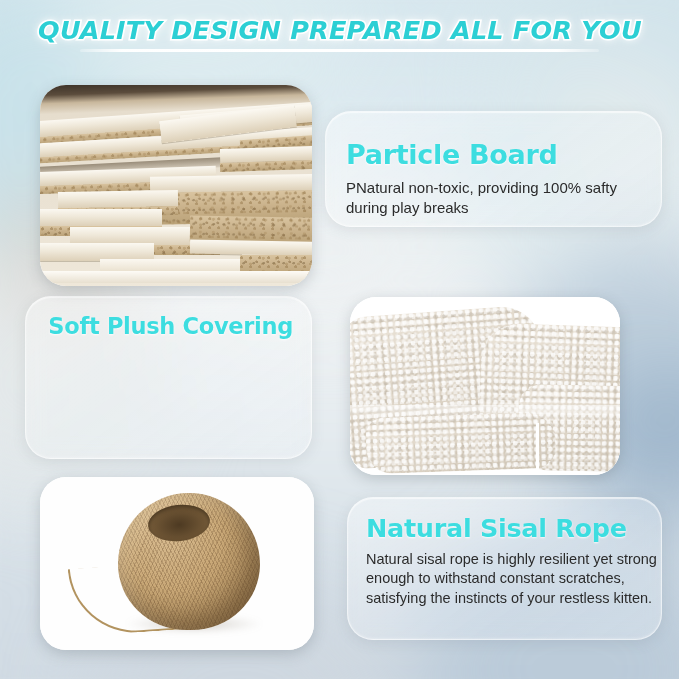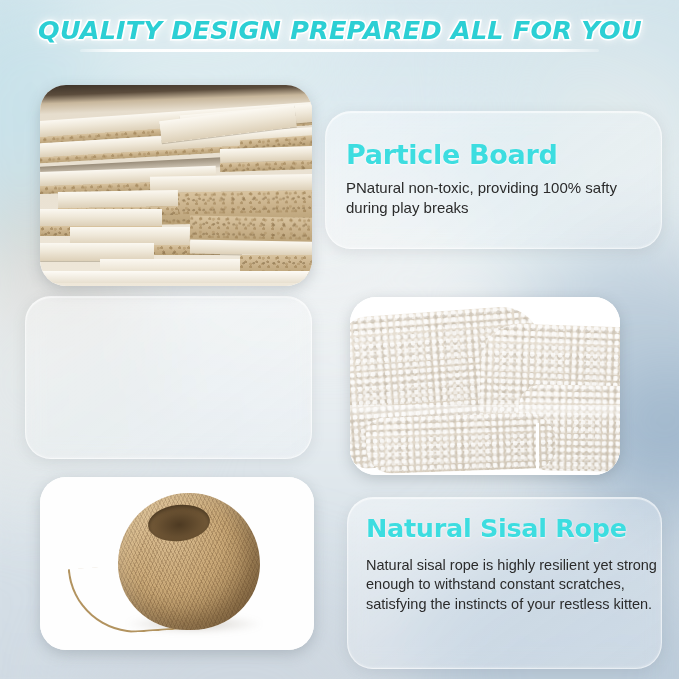--- a/index.html
+++ b/index.html
@@ -213,34 +213,34 @@
     letter-spacing: -0.3px;
     text-shadow: 0 1px 2px rgba(255,255,255,.85);
   }
   .feat-body {
     font-family: "Liberation Sans", sans-serif;
     color: #2b2b2b;
     line-height: 1.34;
   }
 
   
-  #panel-particle-board { left: 325px; top: 111px; width: 337px; height: 138px; }
+  #panel-particle-board { left: 325px; top: 111px; width: 337px; height: 116px; }
   #panel-particle-board .feat-title { font-size: 27px; margin: 27px 0 0 20px; }
   #panel-particle-board .feat-body  { font-size: 15px; margin: 8px 0 0 20px; }
 
   
   #panel-plush { left: 25px; top: 296px; width: 287px; height: 163px; }
   #panel-plush .text-wrap { margin: 16px 18px 0 0; text-align: right; }
   #panel-plush .feat-title { font-size: 22.5px; }
   #panel-plush .feat-body  { font-size: 15px; margin-top: 10px; }
 
   
-  #panel-sisal { left: 347px; top: 497px; width: 315px; height: 172px; }
+  #panel-sisal { left: 347px; top: 497px; width: 315px; height: 143px; }
   #panel-sisal .feat-title { font-size: 25.5px; margin: 15px 0 0 18px; }
-  #panel-sisal .feat-body  { font-size: 14.5px; margin: 13px 0 0 18px; line-height: 1.33; }
+  #panel-sisal .feat-body  { font-size: 14.5px; margin: 7px 0 0 18px; line-height: 1.33; }
 </style>
 </head>
 <body>
 
 <div id="bg">
   <div class="bg-layer bg-base"></div>
   <div class="bg-layer">
     <div class="bg-blob b1"></div>
       <div class="bg-blob b2"></div>
     <div class="bg-blob b3"></div>
@@ -293,20 +293,21 @@
   </div>
 </div>
 
 <div class="glass" id="panel-particle-board">
   <div class="feat-title">Particle Board</div>
   <div class="feat-body">PNatural non-toxic, providing 100% safty during play breaks</div>
 </div>
 
 <div class="glass" id="panel-plush">
   <div class="text-wrap">
+    <div class="feat-title">Soft Plush Covering</div>
   </div>
 </div>
 
 <div class="photo" id="photo-plush">
   <div class="inner">
     <div class="plush-bg"></div>
     <div class="fur" style="left:-6px; top:14px; width:200px; height:152px; border-radius:28px 40px 30px 20px; transform:rotate(-4deg);"></div>
     <div class="fur" style="left:130px; top:28px; width:160px; height:122px; border-radius:40px 20px 20px 40px; transform:rotate(2deg);"></div>
     <div class="fur" style="left:168px; top:88px; width:120px; height:86px; border-radius:24px 18px 18px 30px; transform:rotate(1deg);"></div>
     <div class="fur" style="left:16px; top:118px; width:190px; height:56px; border-radius:18px 30px 22px 26px; transform:rotate(-2deg);"></div>

